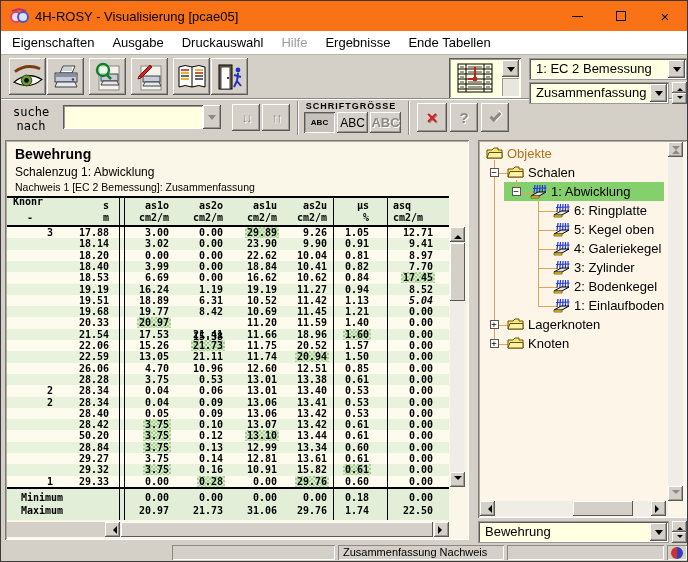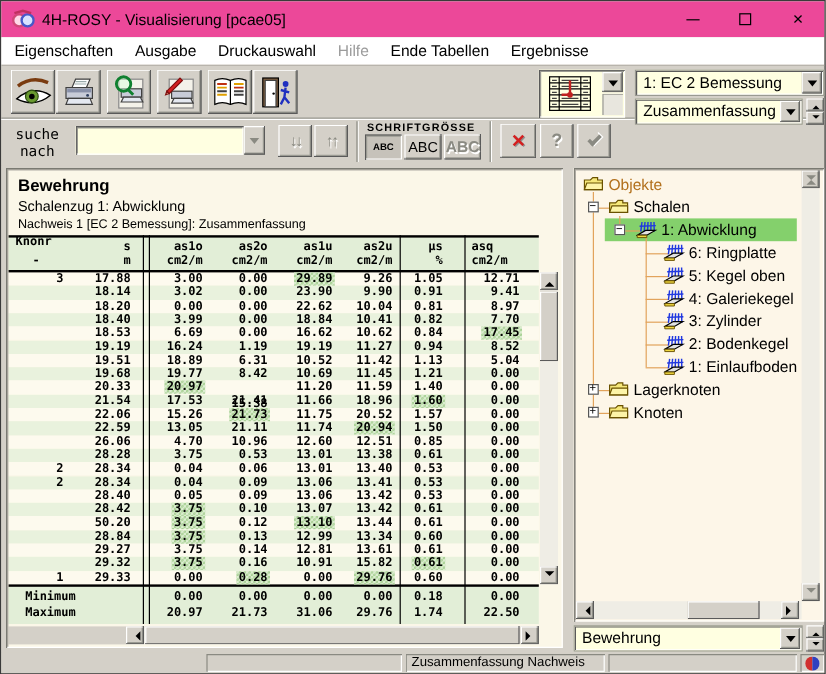--- a/index.html
+++ b/index.html
@@ -13,21 +13,21 @@
   .raised { background:#d4d0c8;
     box-shadow: inset -1px -1px 0 #5a5a5a, inset 1px 1px 0 #ffffff, inset -2px -2px 0 #9a9a92; }
   .pressed { background:#c6c2ba;
     box-shadow: inset 1px 1px 0 #5a5a5a, inset -1px -1px 0 #ffffff, inset 2px 2px 0 #9a9a92; }
   .sunkenfield { background:#ffffe1;
     box-shadow: inset 1px 1px 0 #5a5a5a, inset -1px -1px 0 #ffffff, inset 2px 2px 0 #9a9a92; }
   .abs { position:absolute; }
   .disabled-glyph { color:#8a8a82; text-shadow:1px 1px 0 #ffffff; }
 
   
-  #titlebar { position:absolute; left:0; top:0; width:100%; height:30px; background:#ec4899; }
+  #titlebar { position:absolute; left:0; top:0; width:100%; height:30px; background:#f97316; }
   #titlebar .title { position:absolute; left:34px; top:8px; font-size:13px; }
   .winbtn { position:absolute; top:0; width:44px; height:30px; display:flex; align-items:center; justify-content:center; }
   .glyph-min { width:11px; height:1px; background:#000; }
   .glyph-max { width:10px; height:10px; border:1px solid #000; }
   .glyph-close { font-size:15px; line-height:15px; }
 
   
   #menubar { position:absolute; left:0; top:30px; width:100%; height:23px; background:#ffffff; display:flex; align-items:center; padding-left:2px; }
   #menubar span { font-size:13px; padding:3px 9px; }
   #menubar span.dis { color:#9c9c9c; }
@@ -128,22 +128,22 @@
     <div class="winbtn" style="right:0;">
         <span class="glyph-close">×</span>
       </div>
   </div>
 
   <div id="menubar">
       <span>Eigenschaften</span>
       <span>Ausgabe</span>
       <span>Druckauswahl</span>
       <span class="dis">Hilfe</span>
+      <span>Ergebnisse</span>
       <span>Ende Tabellen</span>
-      <span>Ergebnisse</span>
     </div>
 
   <div id="toolbar">
     <div class="rowsep"></div>
 
     <div class="tbtn raised" style="left:8px;">
       <svg width="31" height="28" viewBox="0 0 32 29">
         <path d="M3 9 Q15 0 29 6" fill="none" stroke="#7a3b10" stroke-width="3"></path>
         <path d="M2 20 Q16 8 31 17 Q18 28 2 20 Z" fill="#ffffff" stroke="#000" stroke-width="1.2"></path>
         <circle cx="15" cy="18" r="5.5" fill="#6a9a30" stroke="#2a4a10"></circle>
@@ -355,21 +355,21 @@
           <div class="tcell" style="top: 143.5px; left: 252px; width: 70px;"><span>11.27</span></div>
           <div class="tcell" style="top: 143.5px; left: 294px; width: 70px;"><span>0.94</span></div>
           <div class="tcell" style="top: 143.5px; left: 358px; width: 70px;"><span>8.52</span></div>
           <div class="rowband" style="top: 154.8px; background: rgb(253, 250, 238);"></div>
           <div class="tcell" style="top: 154.8px; left: 34px; width: 70px;"><span>19.51</span></div>
           <div class="tcell" style="top: 154.8px; left: 94px; width: 70px;"><span>18.89</span></div>
           <div class="tcell" style="top: 154.8px; left: 148px; width: 70px;"><span>6.31</span></div>
           <div class="tcell" style="top: 154.8px; left: 202px; width: 70px;"><span>10.52</span></div>
           <div class="tcell" style="top: 154.8px; left: 252px; width: 70px;"><span>11.42</span></div>
           <div class="tcell" style="top: 154.8px; left: 294px; width: 70px;"><span>1.13</span></div>
-          <div class="tcell" style="top: 154.8px; left: 358px; width: 70px;"><span>5.04</span></div>
+          <div class="tcell" style="top: 154.8px; left: 358px; width: 70px; font-style: italic;"><span>5.04</span></div>
           <div class="rowband" style="top: 166.1px; background: rgb(233, 242, 221);"></div>
           <div class="tcell" style="top: 166.1px; left: 34px; width: 70px;"><span>19.68</span></div>
           <div class="tcell" style="top: 166.1px; left: 94px; width: 70px;"><span>19.77</span></div>
           <div class="tcell" style="top: 166.1px; left: 148px; width: 70px;"><span>8.42</span></div>
           <div class="tcell" style="top: 166.1px; left: 202px; width: 70px;"><span>10.69</span></div>
           <div class="tcell" style="top: 166.1px; left: 252px; width: 70px;"><span>11.45</span></div>
           <div class="tcell" style="top: 166.1px; left: 294px; width: 70px;"><span>1.21</span></div>
           <div class="tcell" style="top: 166.1px; left: 358px; width: 70px;"><span>0.00</span></div>
           <div class="rowband" style="top: 177.4px; background: rgb(253, 250, 238);"></div>
           <div class="tcell" style="top: 177.4px; left: 34px; width: 70px;"><span>20.33</span></div>

